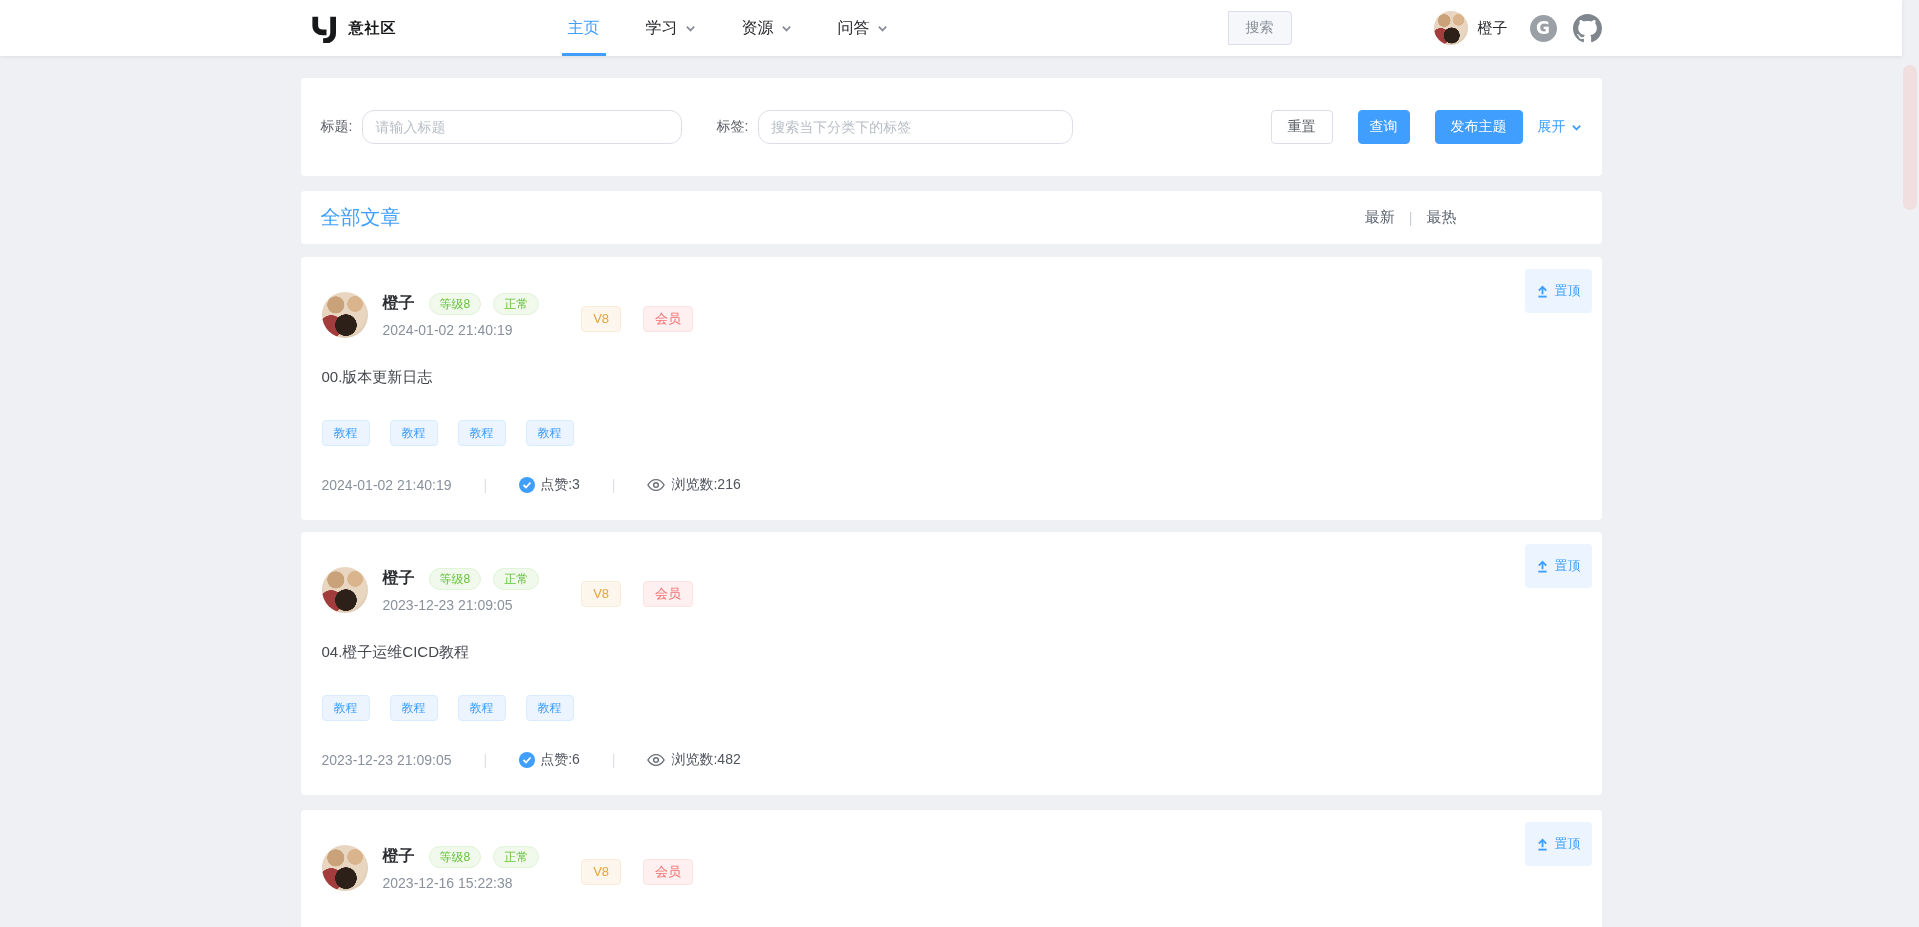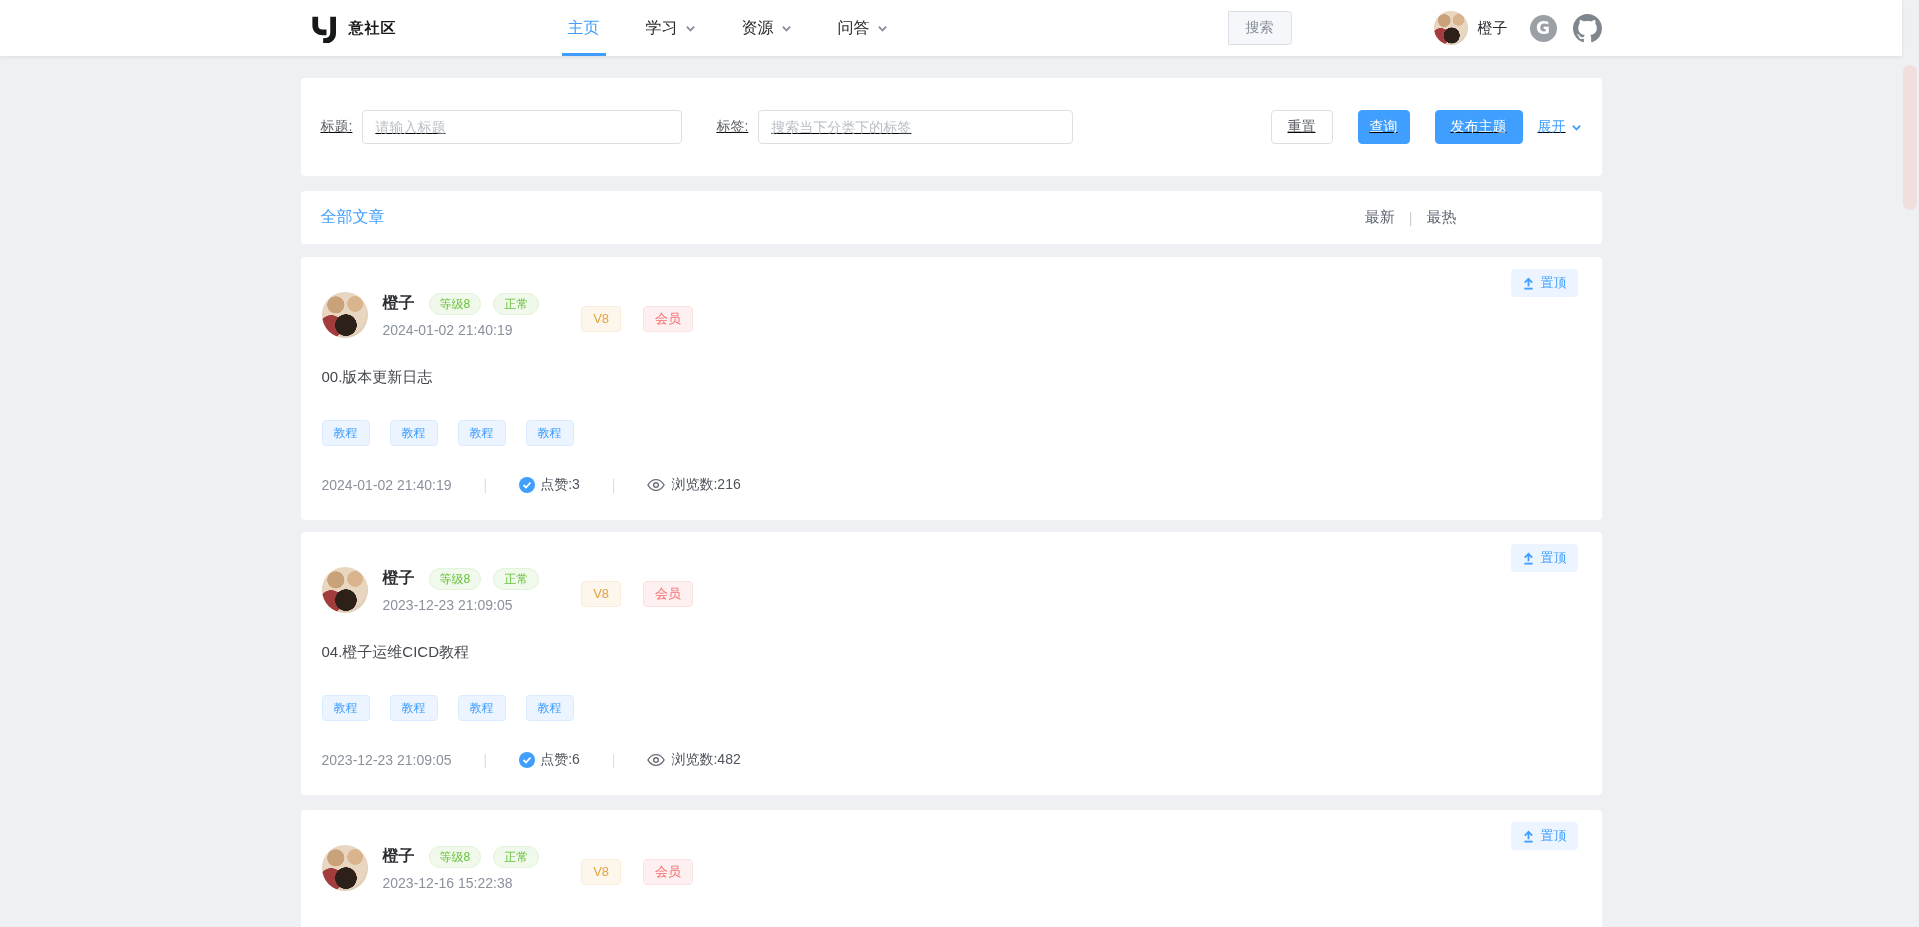--- a/index.html
+++ b/index.html
@@ -69,25 +69,25 @@
     width: 27px; height: 27px; border-radius: 50%; background: #9aa0a6; color: #fff;
     font-size: 17px; font-weight: bold; display: flex; align-items: center;
     justify-content: center; margin-left: 22px; cursor: pointer;
     font-family: "DejaVu Sans", sans-serif;
   }
   .github-icon { width: 29px; height: 29px; margin-left: 16px; cursor: pointer; fill: #80868d; }
 
   
   .filter-card {
     margin-top: 22px; height: 98px; background: #fff; border-radius: 4px;
-    display: flex; align-items: center; padding: 0 20px; text-decoration: underline;
+    display: flex; align-items: center; padding: 0 20px;
   }
   .filter-label { font-size: 14px; color: #5c6066; margin-right: 10px; white-space: nowrap; }
   .filter-input {
-    height: 34px; border: 1px solid #dcdfe6; border-radius: 4px; padding: 0 12px;
+    height: 34px; border: 1px solid #dcdfe6; border-radius: 12px; padding: 0 12px;
     font-size: 14px; color: #333; outline: none;
     font-family: "Liberation Sans", "DejaVu Sans", sans-serif;
   }
   .filter-input::placeholder { color: #b8bdc6; }
   .filter-input.title { width: 320px; margin-right: 34px; }
   .filter-input.tag { width: 315px; }
   .filter-actions { margin-left: auto; display: flex; align-items: center; }
   .btn {
     height: 34px; border-radius: 4px; font-size: 14px; cursor: pointer;
     padding: 0 16px; font-family: "Liberation Sans", "DejaVu Sans", sans-serif;
@@ -101,33 +101,33 @@
     margin-left: 15px; cursor: pointer;
   }
   .expand-link .chev { stroke: #409eff; margin-left: 5px; }
 
   
   .list-header {
     margin-top: 15px; height: 54px; background: #fff; border-radius: 4px;
     display: flex; align-items: center; padding: 0 20px;
     border-bottom: 1px solid #f0f1f3;
   }
-  .list-title { color: #409eff; font-size: 16px; cursor: pointer; }
+  .list-title { color: #409eff; font-size: 20px; cursor: pointer; }
   .sort-group { margin-left: auto; margin-right: 125px; display: flex; align-items: center; font-size: 15px; }
   .sort-item { color: #5f6672; cursor: pointer; }
   .sort-divider { color: #c8ccd3; margin: 0 14px; font-size: 14px; }
 
   
   .post-card {
     margin-top: 12px; background: #fff; border-radius: 4px; position: relative;
     padding: 14px 20px 26px 21px;
   }
   .post-card.partial { min-height: 210px; }
   .pin-btn {
-    position: absolute; top: 12px; right: 24px; height: 28px;
+    position: absolute; top: 12px; right: 10px; height: 44px;
     background: #ecf5ff; border: none; border-radius: 4px; color: #409eff;
     font-size: 13px; display: flex; align-items: center; padding: 0 11px;
     cursor: pointer; font-family: "Liberation Sans", "DejaVu Sans", sans-serif;
   }
   .pin-icon { width: 13px; height: 13px; margin-right: 6px; stroke: #409eff; stroke-width: 2; fill: none; }
   .post-head { display: flex; align-items: center; margin-top: 21px; }
   .post-avatar { width: 46px; height: 46px; }
   .head-info { margin-left: 15px; }
   .name-row { display: flex; align-items: center; }
   .author-name { font-size: 16px; font-weight: bold; color: #2b2d31; margin-right: 14px; cursor: pointer; }

